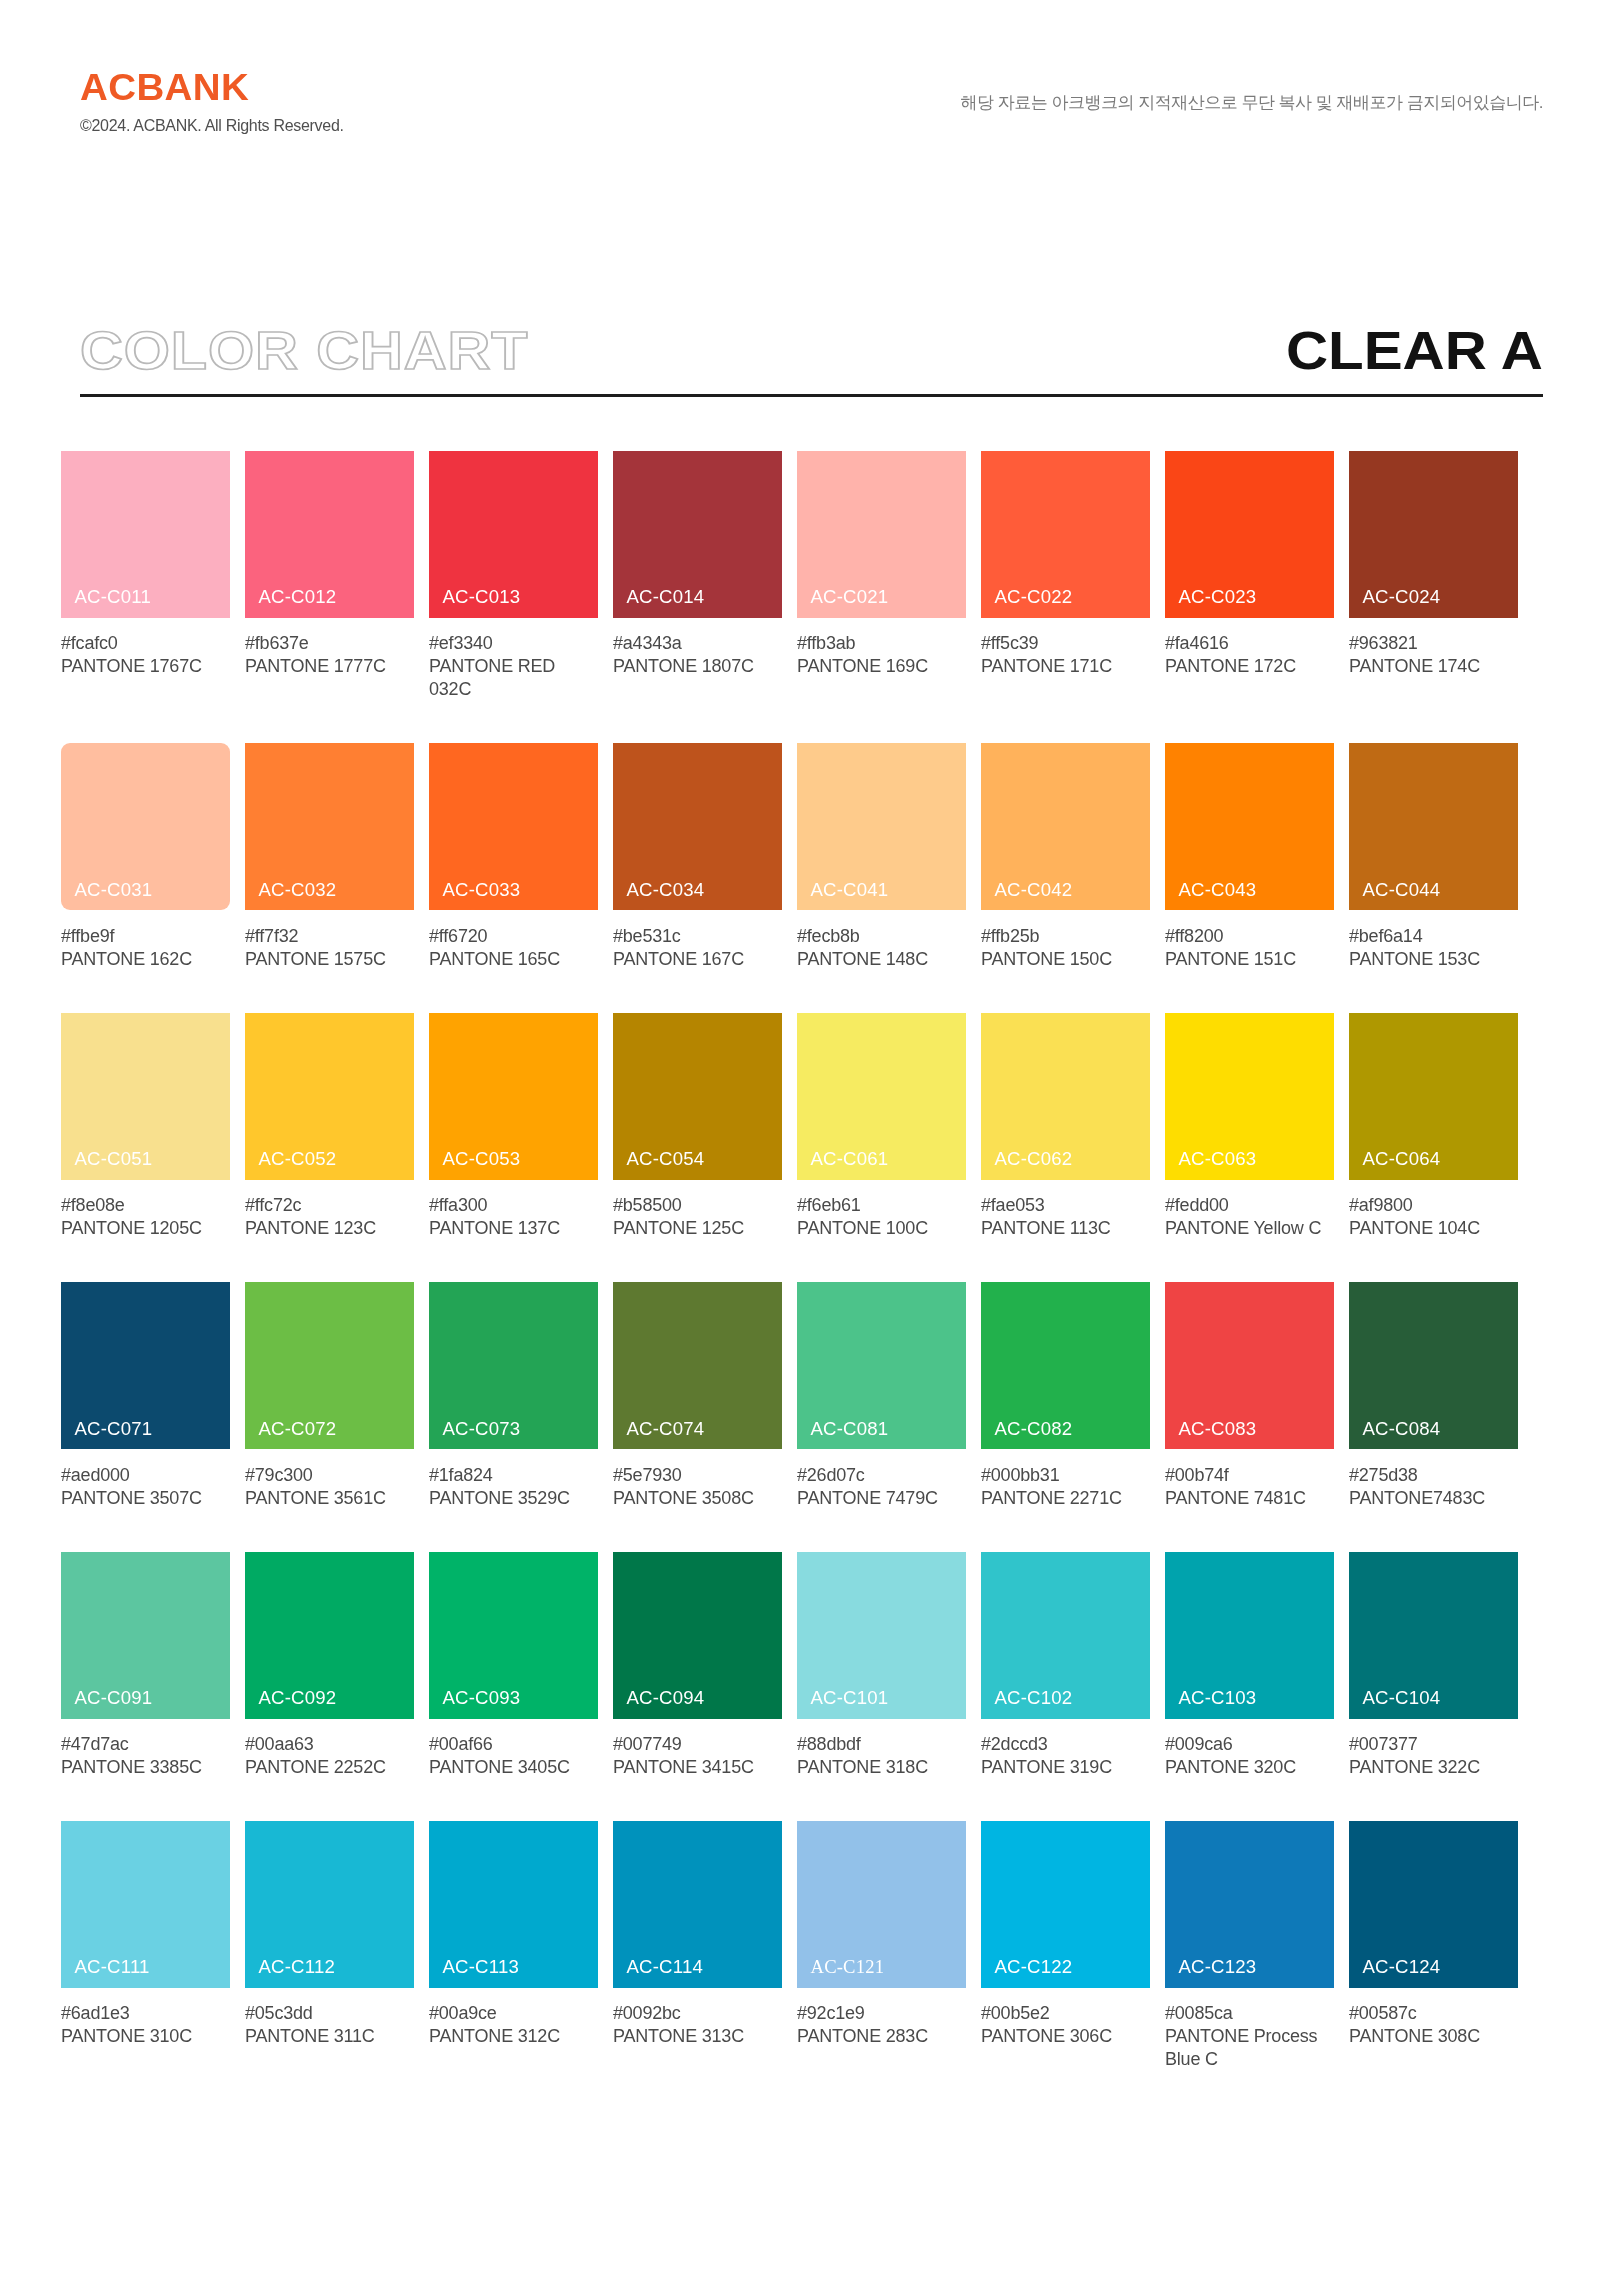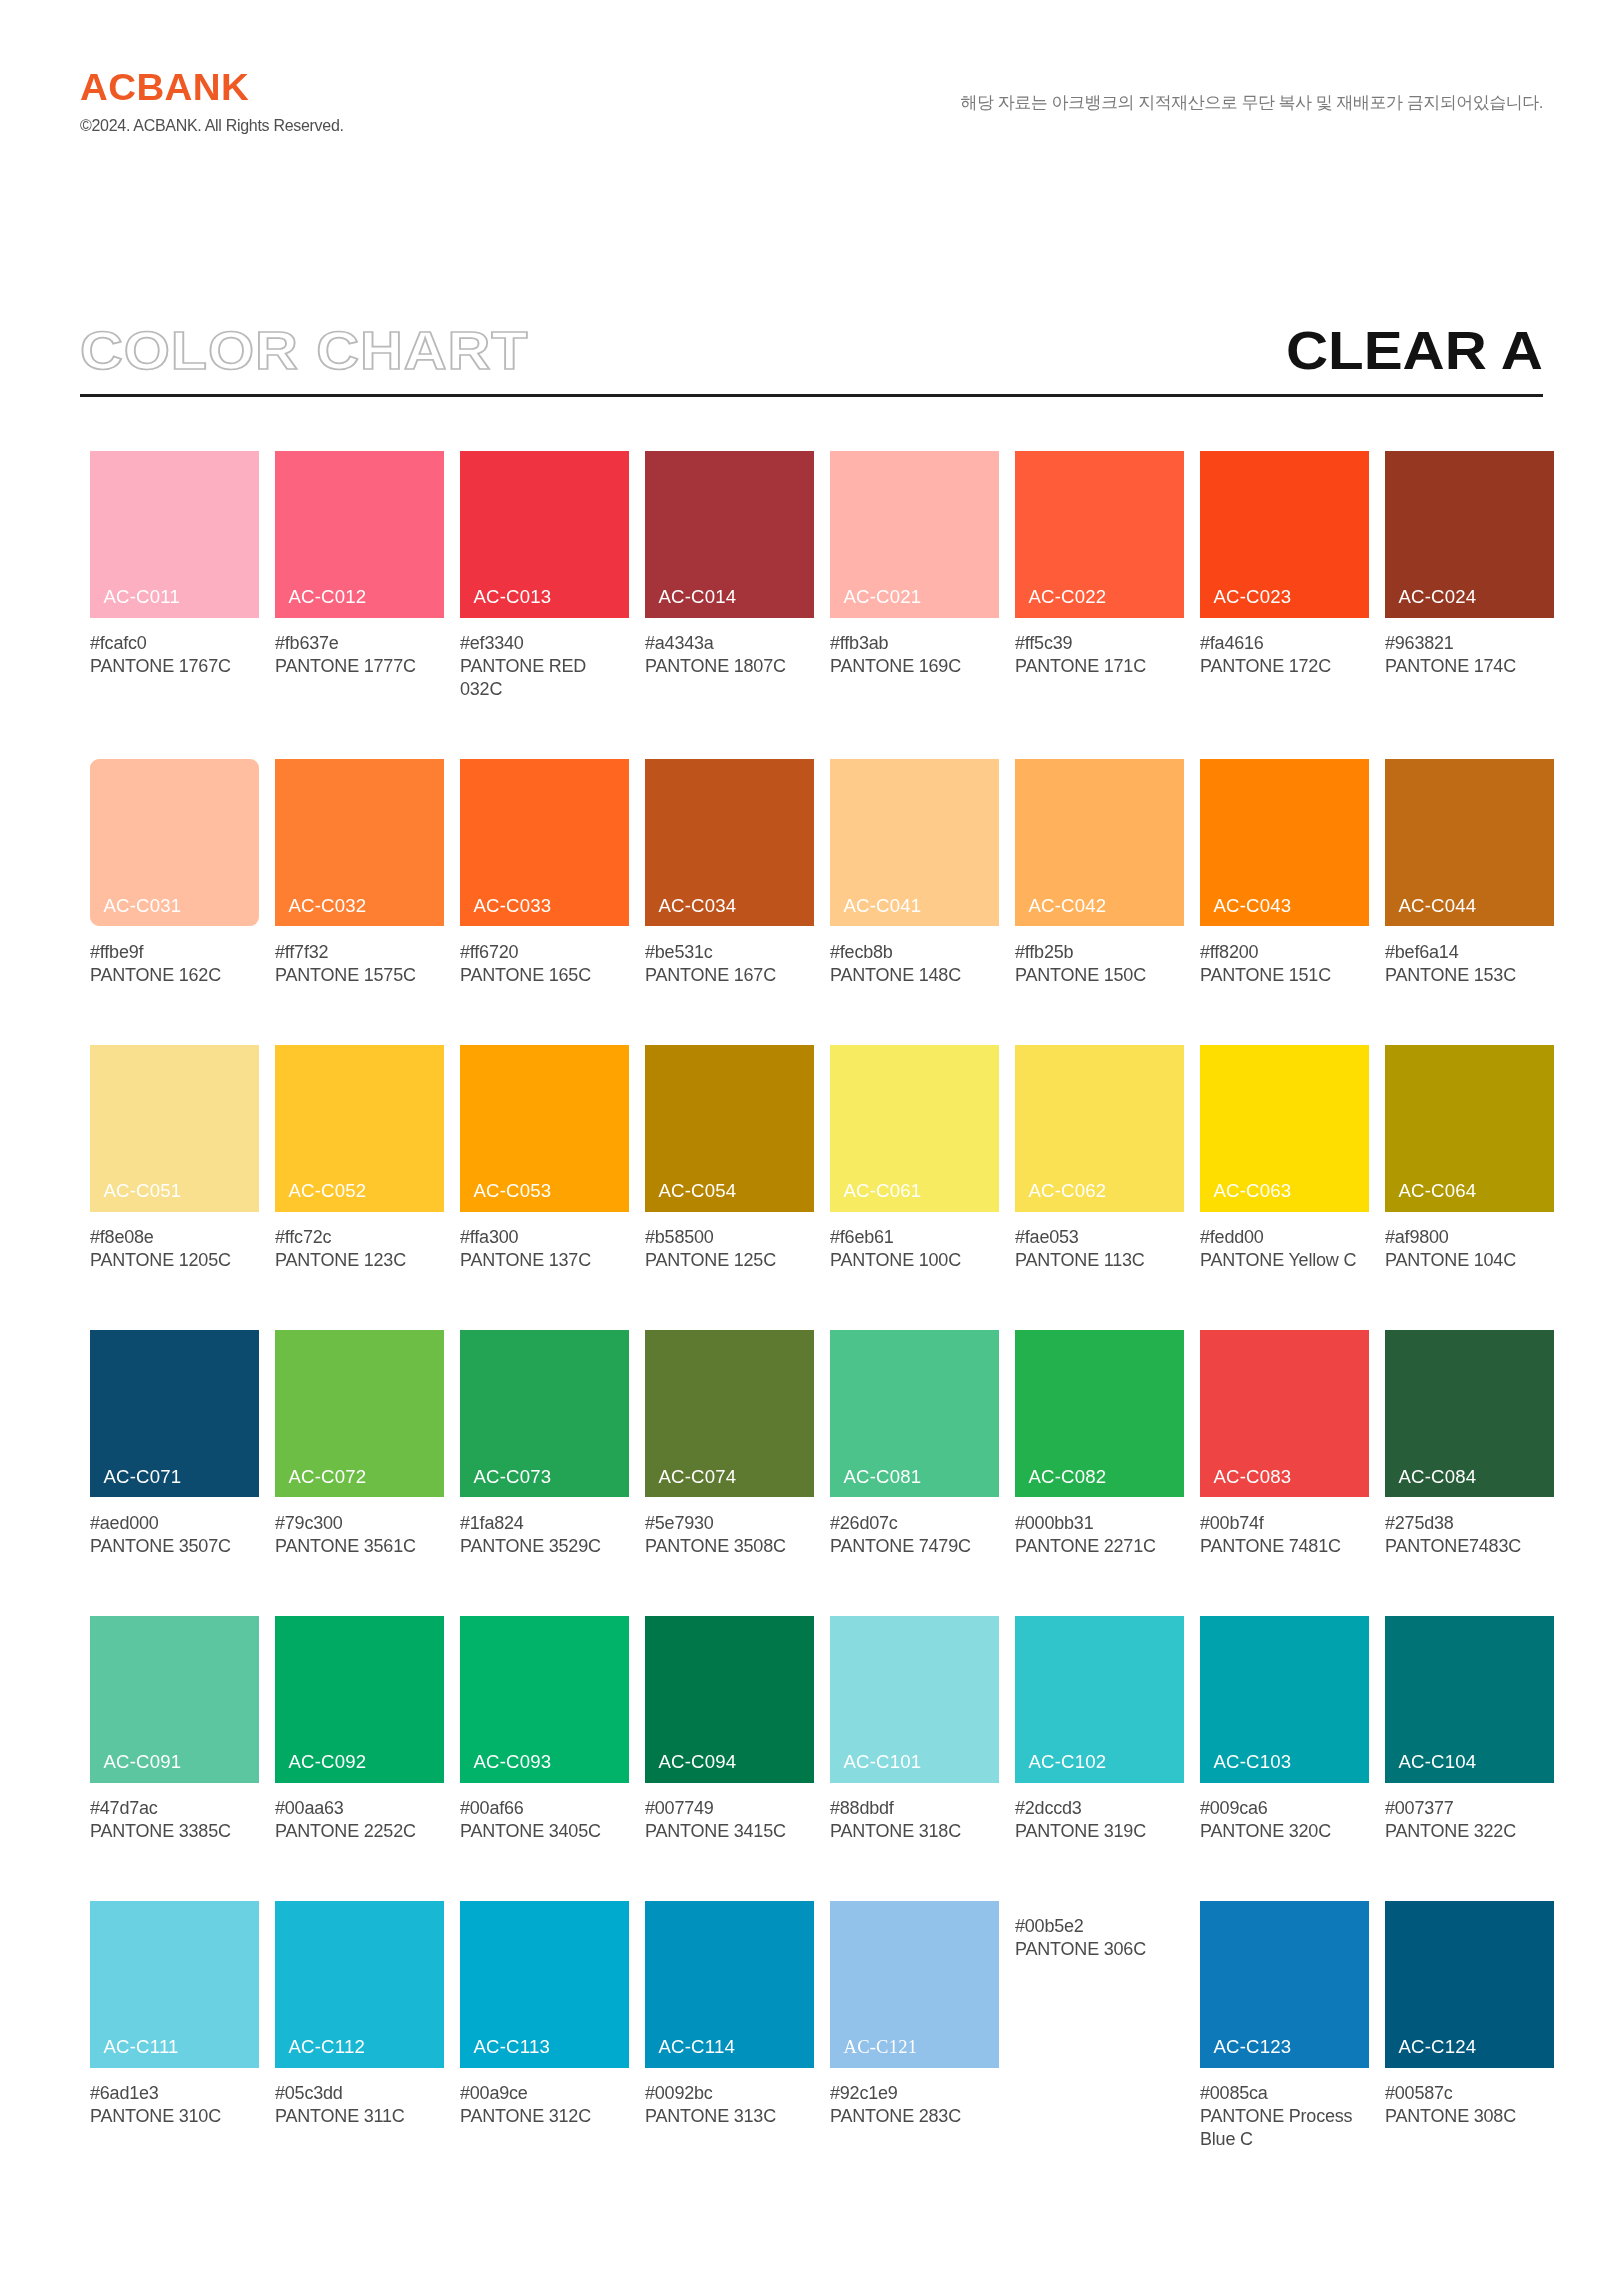--- a/index.html
+++ b/index.html
@@ -110,28 +110,27 @@
     left: 80px;
     top: 394px;
     width: 1463px;
     height: 3.4px;
     background: #1d1d1d;
   }
 
   
   .grid {
     position: absolute;
-    left: 90px;
+    left: 61px;
     top: 451px;
     width: 1472px;
     display: grid;
     grid-template-columns: repeat(8, 169px);
     column-gap: 15px;
     row-gap: 0;
-    gap: 16px;
   }
   .cell {
     width: 169px;
     margin-bottom: 42px;
   }
   .chip {
     position: relative;
     width: 169px;
     height: 167px;
     box-sizing: border-box;
@@ -579,20 +578,23 @@
       <div class="cell">
         <div class="chip" style="background-color: rgb(146, 193, 233); font-family: Liberation Serif, serif;">
           <div class="chip-label">AC-C121</div>
         </div>
         <div class="meta">
           <div class="meta-hex">#92c1e9</div>
           <div class="meta-pantone">PANTONE 283C</div>
         </div>
       </div>
       <div class="cell">
+        <div class="chip" style="background-color: rgb(0, 181, 226);">
+          <div class="chip-label">AC-C122</div>
+        </div>
         <div class="meta">
           <div class="meta-hex">#00b5e2</div>
           <div class="meta-pantone">PANTONE 306C</div>
         </div>
       </div>
       <div class="cell">
         <div class="chip" style="background-color: rgb(14, 121, 184);">
           <div class="chip-label">AC-C123</div>
         </div>
         <div class="meta">

